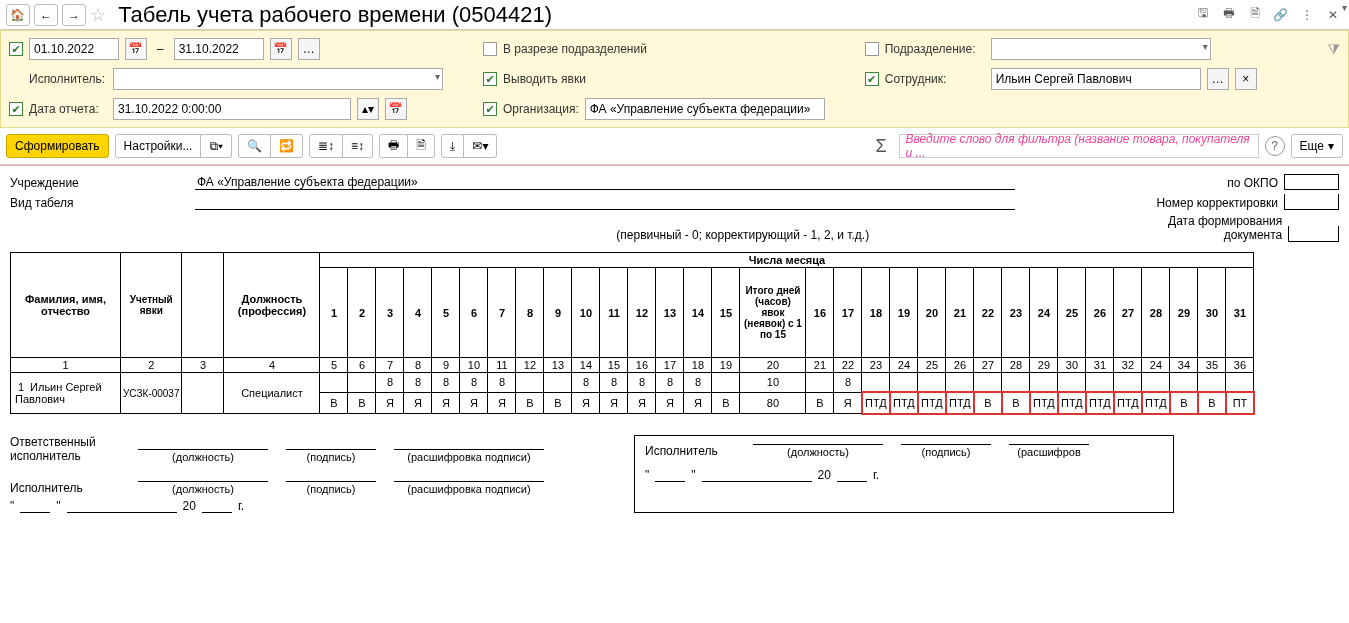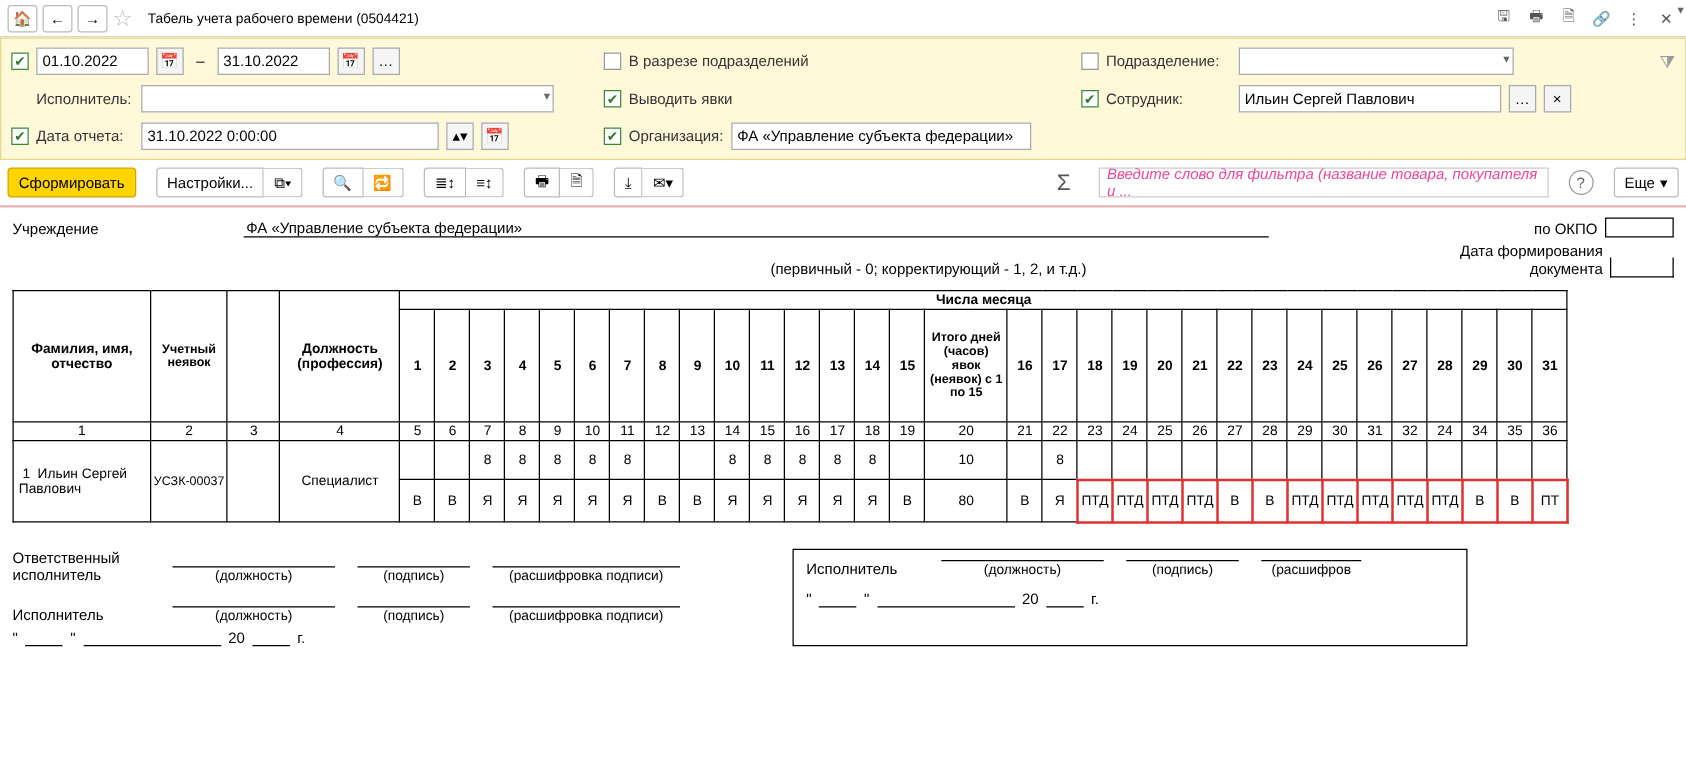--- a/index.html
+++ b/index.html
@@ -15,21 +15,21 @@
 
 .titlebar {
   display: flex; align-items: center; height: 30px;
   padding: 0 6px; border-bottom: 1px solid #ccc; gap: 4px;
 }
 .tb-btn {
   width: 24px; height: 22px; border: 1px solid #bbb; border-radius: 3px;
   background: #fff; display: flex; align-items: center; justify-content: center;
   cursor: pointer;
 }
-.title { font-size: 11px; margin-left: 8px; flex: 0 0 auto; }
+.title { font-size: 22px; margin-left: 8px; flex: 0 0 auto; }
 .tb-right { margin-left: auto; display: flex; gap: 6px; align-items: center; }
 .tb-icon { width: 20px; height: 20px; display:flex; align-items:center; justify-content:center; cursor:pointer; color:#555;}
 .star { color:#bbb; font-size:18px; }
 
 
 .filters {
   background: #fff9d9; border: 1px solid #e5d98a;
   padding: 6px 8px; display: flex; gap: 40px;
 }
 .fcol { display: flex; flex-direction: column; gap: 6px; }
@@ -45,21 +45,21 @@
 .field-btn { width:22px; height:22px; border:1px solid #aaa; background:#f5f5f5; display:flex; align-items:center; justify-content:center; cursor:pointer; font-size:12px;}
 .dash { padding: 0 4px; }
 .cal-ic::before { content:"📅"; font-size:12px;}
 .ddl { width:330px; position:relative;}
 .ddl-arrow { position:absolute; right:2px; top:2px; font-size:10px; color:#666;}
 .emp-field { width:210px; }
 .funnel { margin-left:auto; color:#999; font-size:14px; cursor:pointer;}
 
 
 .toolbar {
-  display:flex; align-items:center; gap:16px; padding:6px; border-bottom:1px solid #ccc;
+  display:flex; align-items:center; gap:6px; padding:6px; border-bottom:1px solid #ccc;
 }
 .btn {
   border:1px solid #bbb; border-radius:3px; background:#fff; height:24px;
   padding:0 8px; display:flex; align-items:center; cursor:pointer; gap:4px;
 }
 .btn.primary { background:#ffd400; border-color:#caa800; font-weight:400;}
 .tgrp { display:flex; }
 .tgrp .btn { border-radius:0; }
 .tgrp .btn:first-child { border-radius:3px 0 0 3px; }
 .tgrp .btn:last-child { border-radius:0 3px 3px 0; border-left:none;}
@@ -227,32 +227,38 @@
 
 <div class="report-wrap">
   <div class="rep-head-rows">
     <div class="rline">
       <span class="rlabel">Учреждение</span>
       <span class="rval">ФА «Управление субъекта федерации»</span>
       <span class="rright-label">по ОКПО</span>
       <span class="rbox"></span>
     </div>
     <div class="rline">
+      <span class="rlabel">Вид табеля</span>
+      <span class="rval"></span>
+      <span class="rright-label">Номер корректировки</span>
+      <span class="rbox" style="border-top:none"></span>
+    </div>
+    <div class="rline">
       <span class="rlabel"></span>
       <span class="rnote">(первичный - 0; корректирующий - 1, 2, и т.д.)</span>
       <span class="rright-label">Дата формирования документа</span>
       <span class="rbox" style="border-top:none"></span>
     </div>
   </div>
 
   <table class="timesheet">
     <tbody>
         <tr>
       <th rowspan="2" class="wide1">Фамилия, имя, отчество</th>
-      <th rowspan="2" class="wide2" style="font-size:10px">Учетный неявок</th>
+      <th rowspan="2" class="wide2" style="font-size:10px">Учетный явки</th>
       <th rowspan="2" class="wide2"></th>
       <th rowspan="2" class="wide3">Должность (профессия)</th>
       <th colspan="32">Числа месяца</th>
     </tr>
     <tr id="days-header">
           <th class="narrow vh">1</th>
           <th class="narrow vh">2</th>
           <th class="narrow vh">3</th>
           <th class="narrow vh">4</th>
           <th class="narrow vh">5</th>
@@ -316,21 +322,21 @@
           <td class="narrow">29</td>
           <td class="narrow">30</td>
           <td class="narrow">31</td>
           <td class="narrow">32</td>
           <td class="narrow">24</td>
           <td class="narrow">34</td>
           <td class="narrow">35</td>
           <td class="narrow">36</td>
         </tr>
     <tr id="hours-row">
-          <td rowspan="2" class="wide1" style="text-align: left; padding: 20px 4px;"><span style="display:inline-block;width:12px;text-align:center">1</span> Ильин Сергей Павлович</td>
+          <td rowspan="2" class="wide1" style="text-align: left; padding: 8px 4px;"><span style="display:inline-block;width:12px;text-align:center">1</span> Ильин Сергей Павлович</td>
           <td rowspan="2" class="wide2" style="font-size: 10px;">УСЗК-00037</td>
           <td rowspan="2" class="wide2"></td>
           <td rowspan="2" class="wide3">Специалист</td>
           <td class="narrow"></td>
           <td class="narrow"></td>
           <td class="narrow">8</td>
           <td class="narrow">8</td>
           <td class="narrow">8</td>
           <td class="narrow">8</td>
           <td class="narrow">8</td>

